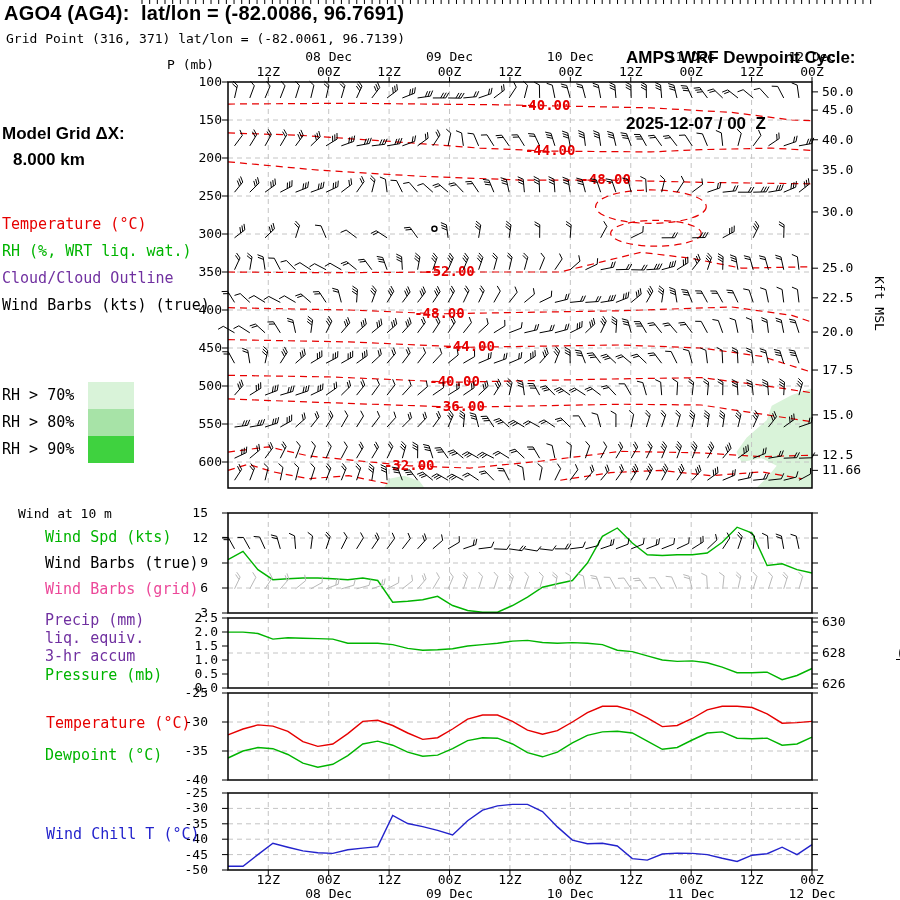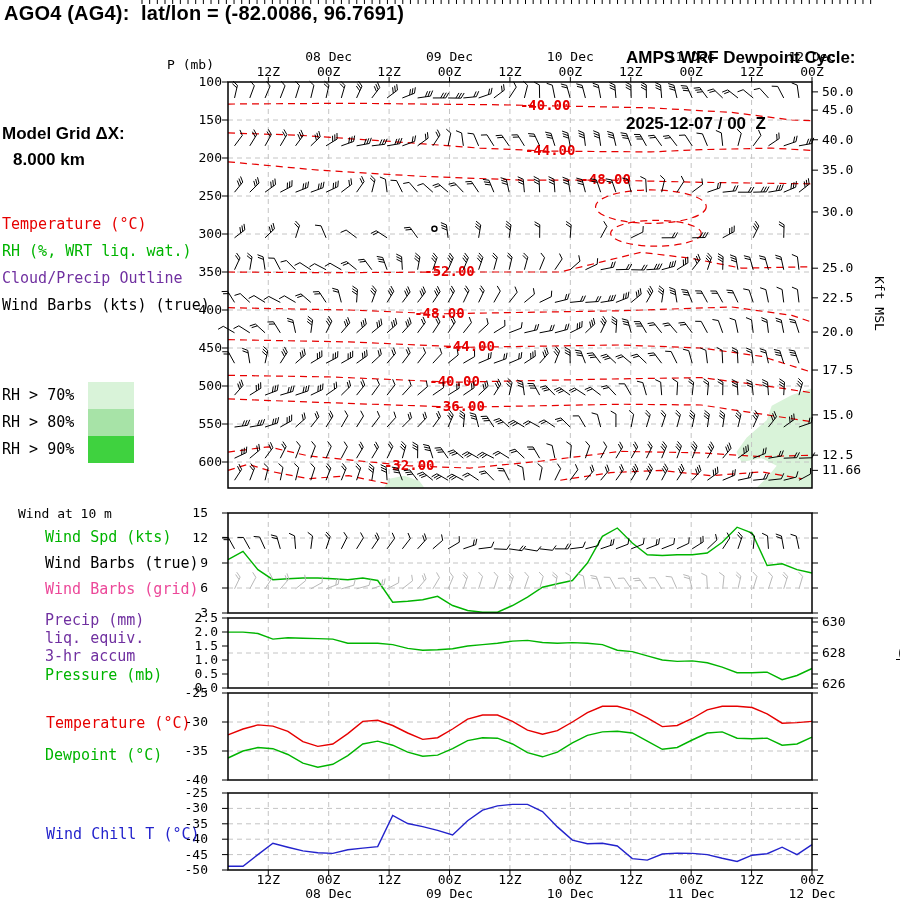--- a/index.html
+++ b/index.html
@@ -1947,31 +1947,32 @@
         <line x1="812" y1="870" x2="812" y2="875" stroke="#000"></line>
         <text x="328.6896551724138" y="898" text-anchor="middle" fill="#000" font-size="13">08 Dec</text>
         <text x="449.51724137931035" y="898" text-anchor="middle" fill="#000" font-size="13">09 Dec</text>
         <text x="570.3448275862069" y="898" text-anchor="middle" fill="#000" font-size="13">10 Dec</text>
         <text x="691.1724137931035" y="898" text-anchor="middle" fill="#000" font-size="13">11 Dec</text>
         <text x="812" y="898" text-anchor="middle" fill="#000" font-size="13">12 Dec</text>
       </g>
     </svg>
 
   <div class="abs hdr-title">AGO4 (AG4):  lat/lon = (-82.0086, 96.7691)</div>
+  <div class="abs hdr-sub">Grid Point (316, 371) lat/lon = (-82.0061, 96.7139)</div>
   <div class="abs cycle">
     <div>AMPS WRF Dewpoint Cycle:</div>
     <div>2025-12-07 / 00  Z</div>
   </div>
 
   <div class="abs grid-dx">Model Grid ΔX:</div>
   <div class="abs grid-dx-val">8.000 km</div>
 
   <div class="abs leg red" style="left:2px;top:215px;">Temperature (°C)</div>
   <div class="abs leg green" style="left:2px;top:242px;text-align:right;">RH (%, WRT liq. wat.)</div>
-  <div class="abs leg purple" style="left:2px;top:269px;">Cloud/Precip Outline</div>
+  <div class="abs leg purple" style="left:2px;top:269px;">Cloud/Cloud Outline</div>
   <div class="abs leg black" style="left:2px;top:296px;">Wind Barbs (kts) (true)</div>
 
   <div class="abs leg" style="left:2px;top:386px;">RH &gt; 70%</div>
   <div class="abs leg" style="left:2px;top:413px;">RH &gt; 80%</div>
   <div class="abs leg" style="left:2px;top:440px;">RH &gt; 90%</div>
   <div class="rh-box" style="top:382px;background:#d9f3d9;"></div>
   <div class="rh-box" style="top:409px;background:#a7e3a7;"></div>
   <div class="rh-box" style="top:436px;background:#3fd23f;"></div>
 
   <div class="abs small" style="left:18px;top:506px;">Wind at 10 m</div>

